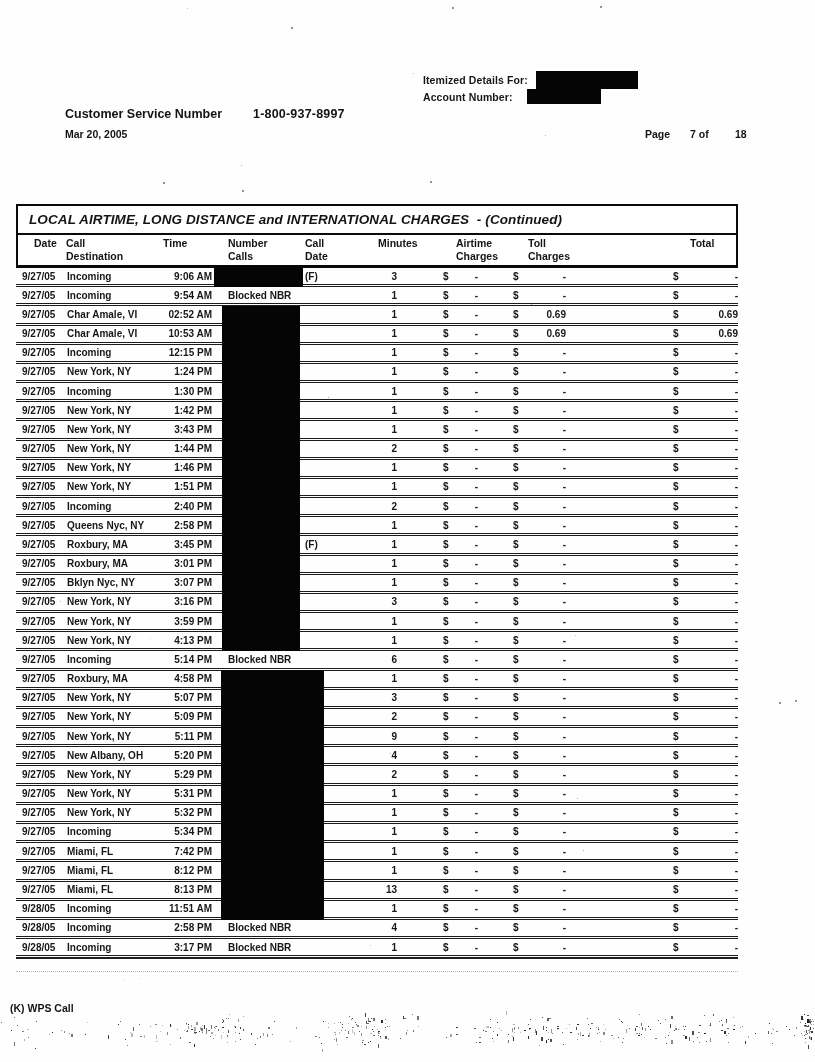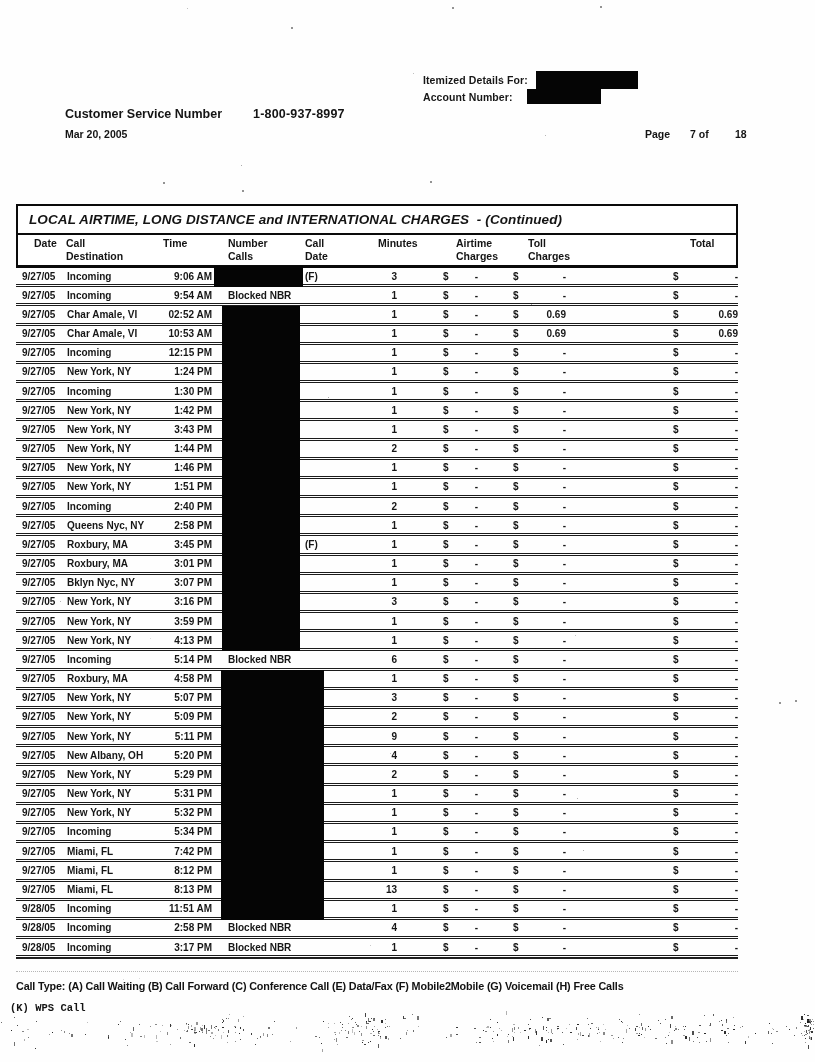--- a/index.html
+++ b/index.html
@@ -63,21 +63,21 @@
   .c-tlv  {left:500px; width:50px; text-align:right;}
   .c-ttd  {left:657px;}
   .c-ttv  {left:672px; width:50px; text-align:right;}
   .redact-bar{position:absolute; display:none; background:#050505; z-index:3;}
   .r-a{left:198px; width:89px;  top:-2px;   bottom:-3px;}
   .r-b{left:206px; width:78px;  top:-0.5px; bottom:-3px;}
   .r-c{left:205px; width:103px; top:-0.5px; bottom:-3px;}
   #after-line{left:16px; top:971px; width:722px; border-top:1px dotted #909090; opacity:.65;}
   
   #legend{left:16px; top:980px; font-size:10.8px; font-weight:600; letter-spacing:-.15px; white-space:nowrap; color:#121212;}
-  #wps{left:10px; top:1002px; font-size:10.5px; font-weight:600;font-family:Liberation Mono, monospace;}
+  #wps{left:10px; top:1002px; font-size:10.5px; font-weight:600;}
   #noise-layer{left:0; top:0; width:815px; height:1062px; pointer-events:none;}
   .spk{position:absolute; background:#111;}
 </style>
 </head>
 <body>
 
 <div class="page">
 
   <span class="abs hdr-label" id="itemized-label">Itemized Details For:</span>
   <div class="redact-box" id="redact-name"></div>
@@ -646,21 +646,20 @@
       <span class="c c-atv">-</span>
       <span class="c c-tld">$</span>
       <span class="c c-tlv">-</span>
       <span class="c c-ttd">$</span>
       <span class="c c-ttv">-</span>
 
     </div>
     </div>
   <div class="abs" id="after-line"></div>
 
-  <span class="abs" id="legend">Call Type: (A) Call Waiting (B) Call Forward (C) Conference Call (E) Data/Fax (F) Mobile2Mobile (G) Voicemail (H) Free Calls</span>
   <span class="abs" id="wps">(K) WPS Call</span>
 
   <div class="abs" id="noise-layer">
       <span class="spk" style="left: 228.261px; top: 1018.37px; width: 1px; height: 1px; opacity: 0.47;"></span>
       <span class="spk" style="left: 143.636px; top: 1034.78px; width: 1px; height: 3px; opacity: 0.28;"></span>
       <span class="spk" style="left: 810.031px; top: 1022.14px; width: 1px; height: 2px; opacity: 0.51;"></span>
       <span class="spk" style="left: 156.235px; top: 1040.91px; width: 2px; height: 1px; opacity: 0.26;"></span>
       <span class="spk" style="left: 577.81px; top: 1032.95px; width: 1px; height: 2px; opacity: 0.38;"></span>
       <span class="spk" style="left: 240.012px; top: 1027.25px; width: 1px; height: 2px; opacity: 0.86;"></span>
       <span class="spk" style="left: 635.208px; top: 1027.5px; width: 1px; height: 3px; opacity: 0.78;"></span>

